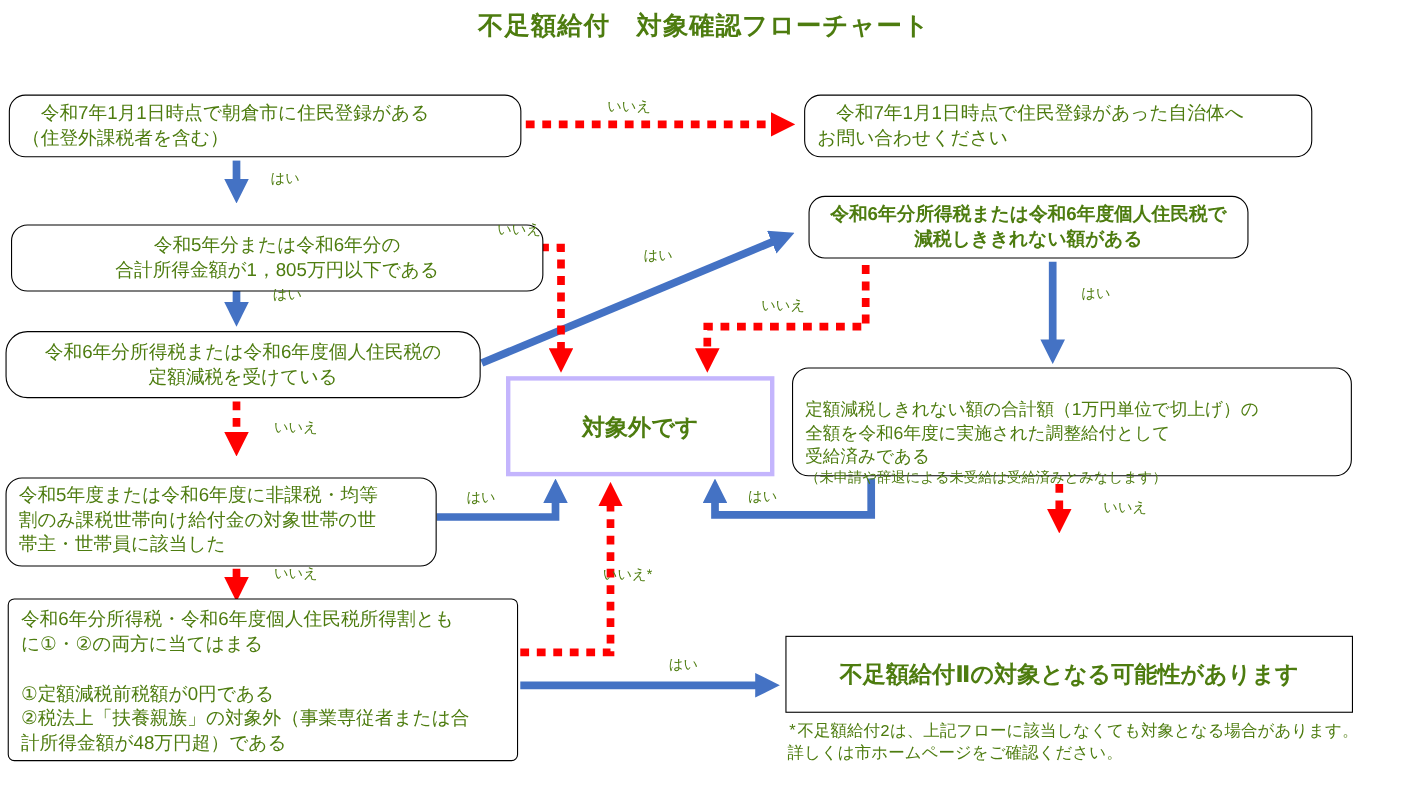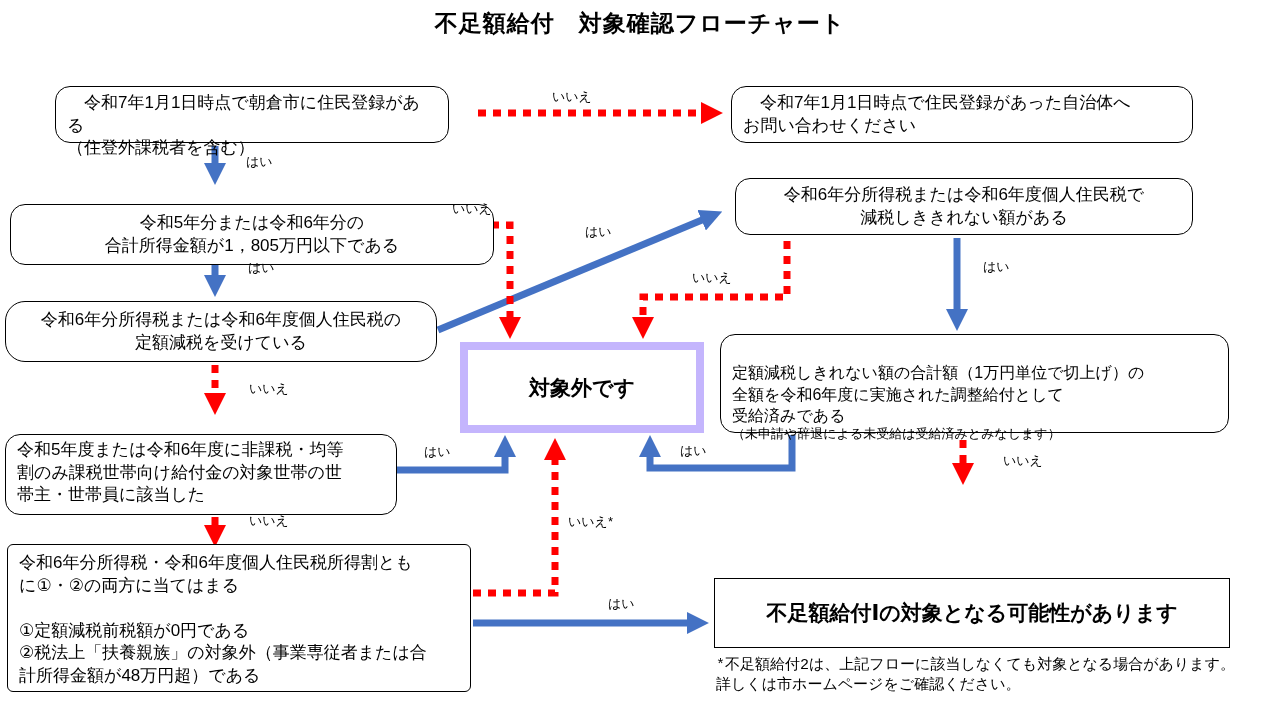--- a/index.html
+++ b/index.html
@@ -1,32 +1,32 @@
 <!DOCTYPE html>
 <html><head>
 <meta charset="utf-8">
 <style>
   html,body{margin:0;padding:0;background:#fff;}
   #stage{
     position:relative;width:1280px;height:720px;background:#ffffff;
-    font-family:"Liberation Sans","DejaVu Sans",sans-serif;color:#000000;
+    font-family:"Liberation Sans","DejaVu Sans",sans-serif;color:#4d7c0f;
     overflow:hidden;
   }
   #edges{position:absolute;left:0;top:0;z-index:1;}
   .e-yes{stroke:#4472C4;stroke-width:7;fill:none;}
   .e-no{stroke:#FF0000;stroke-width:7;fill:none;stroke-dasharray:8 7;}
   .box{
     position:absolute;z-index:2;background:#fff;border:1.6px solid #000;
     border-radius:15px;box-sizing:border-box;font-size:17px;line-height:1.33;
     white-space:pre-line;padding:5px 11px;
   }
   .box.center{display:flex;flex-direction:column;align-items:center;justify-content:center;text-align:center;padding:2px 6px;}
   .box.indent{text-indent:1em;}
   .excluded{
-    position:absolute;z-index:2;background:#fff;border:8px solid #c4b5fd;
+    position:absolute;z-index:2;background:#fff;border:4px solid #c4b5fd;
     box-sizing:border-box;display:flex;align-items:center;justify-content:center;
     font-size:21px;font-weight:bold;
   }
   .result{
     position:absolute;z-index:2;background:#fff;border:1.6px solid #000;
     box-sizing:border-box;display:flex;align-items:center;justify-content:center;
     font-size:21px;font-weight:bold;white-space:nowrap;
   }
   .elabel{position:absolute;z-index:3;font-size:13px;white-space:nowrap;}
   #title{
@@ -66,21 +66,21 @@
 
     <polyline class="e-no" points="478,113 714,113" marker-end="url(#rh)"></polyline>
     <polyline class="e-no" points="431,225 510,225 510,330" marker-end="url(#rh)"></polyline>
     <polyline class="e-no" points="215,365 215,406" marker-end="url(#rh)"></polyline>
     <polyline class="e-no" points="787,241 787,297 643,297 643,330" marker-end="url(#rh)"></polyline>
     <polyline class="e-no" points="215,502 215,538" marker-end="url(#rh)"></polyline>
     <polyline class="e-no" points="473,593 555,593 555,447" marker-end="url(#rh)"></polyline>
     <polyline class="e-no" points="963,440 963,476" marker-end="url(#rh)"></polyline>
   </svg>
 
-  <div class="box indent" style="left:8px;top:86px;width:394px;height:57px;margin-left:47px;">令和7年1月1日時点で朝倉市に住民登録がある
+  <div class="box indent" style="left:8px;top:86px;width:466px;height:57px;">令和7年1月1日時点で朝倉市に住民登録がある
 （住登外課税者を含む）</div>
 
   <div class="box center" style="left:10px;top:204px;width:484px;height:61px;">令和5年分または令和6年分の
 合計所得金額が1，805万円以下である</div>
 
   <div class="box center" style="left:5px;top:301px;width:432px;height:61px;border-radius:20px;">令和6年分所得税または令和6年度個人住民税の
 定額減税を受けている</div>
 
   <div class="box" style="left:5px;top:418px;width:392px;height:81px;padding-top:4px;margin-top:16px;">令和5年度または令和6年度に非課税・均等
 割のみ課税世帯向け給付金の対象世帯の世
@@ -89,47 +89,47 @@
   <div class="box" style="left:7px;top:544px;width:464px;height:148px;border-radius:6px;padding-top:7px;">令和6年分所得税・令和6年度個人住民税所得割とも
 に①・②の両方に当てはまる
 
 ①定額減税前税額が0円である
 ②税法上「扶養親族」の対象外（事業専従者または合
 計所得金額が48万円超）である</div>
 
   <div class="box indent" style="left:731px;top:86px;width:462px;height:57px;">令和7年1月1日時点で住民登録があった自治体へ
 お問い合わせください</div>
 
-  <div class="box center" style="left:735px;top:178px;width:458px;height:57px;">令和6年分所得税または令和6年度個人住民税で
+  <div class="box center" style="left:735px;top:178px;width:400px;height:57px;font-weight:bold;">令和6年分所得税または令和6年度個人住民税で
 減税しききれない額がある</div>
 
   <div class="box" style="left:720px;top:334px;width:509px;height:99px;font-size:16px;padding-top:6px;">
     <span>定額減税しきれない額の合計額（1万円単位で切上げ）の
 全額を令和6年度に実施された調整給付として
 受給済みである</span>
     <span class="small-note" style="display:block;">（未申請や辞退による未受給は受給済みとみなします）</span>
   </div>
 
   <div class="excluded" style="left:460px;top:342px;width:244px;height:91px;">対象外です</div>
 
 
-  <div class="result" style="left:714px;top:578px;width:516px;height:70px;">不足額給付Ⅰの対象となる可能性があります</div>
+  <div class="result" style="left:714px;top:578px;width:516px;height:70px;">不足額給付Ⅱの対象となる可能性があります</div>
 
   <div id="footnote">*不足額給付2は、上記フローに該当しなくても対象となる場合があります。
 詳しくは市ホームページをご確認ください。</div>
 
   <span class="elabel" style="left:246px;top:153px;">はい</span>
   <span class="elabel" style="left:248px;top:259px;">はい</span>
   <span class="elabel" style="left:585px;top:223px;">はい</span>
   <span class="elabel" style="left:983px;top:258px;">はい</span>
   <span class="elabel" style="left:424px;top:443px;">はい</span>
   <span class="elabel" style="left:680px;top:442px;">はい</span>
   <span class="elabel" style="left:608px;top:595px;">はい</span>
 
   <span class="elabel" style="left:552px;top:88px;">いいえ</span>
   <span class="elabel" style="left:452px;top:200px;">いいえ</span>
   <span class="elabel" style="left:249px;top:380px;">いいえ</span>
   <span class="elabel" style="left:692px;top:269px;">いいえ</span>
   <span class="elabel" style="left:249px;top:512px;">いいえ</span>
-  <span class="elabel" style="left:568px;top:513px;">いいえ*</span>
+  <span class="elabel" style="left:548px;top:513px;">いいえ*</span>
   <span class="elabel" style="left:1003px;top:452px;">いいえ</span>
 
 </div>
 
 </body></html>

